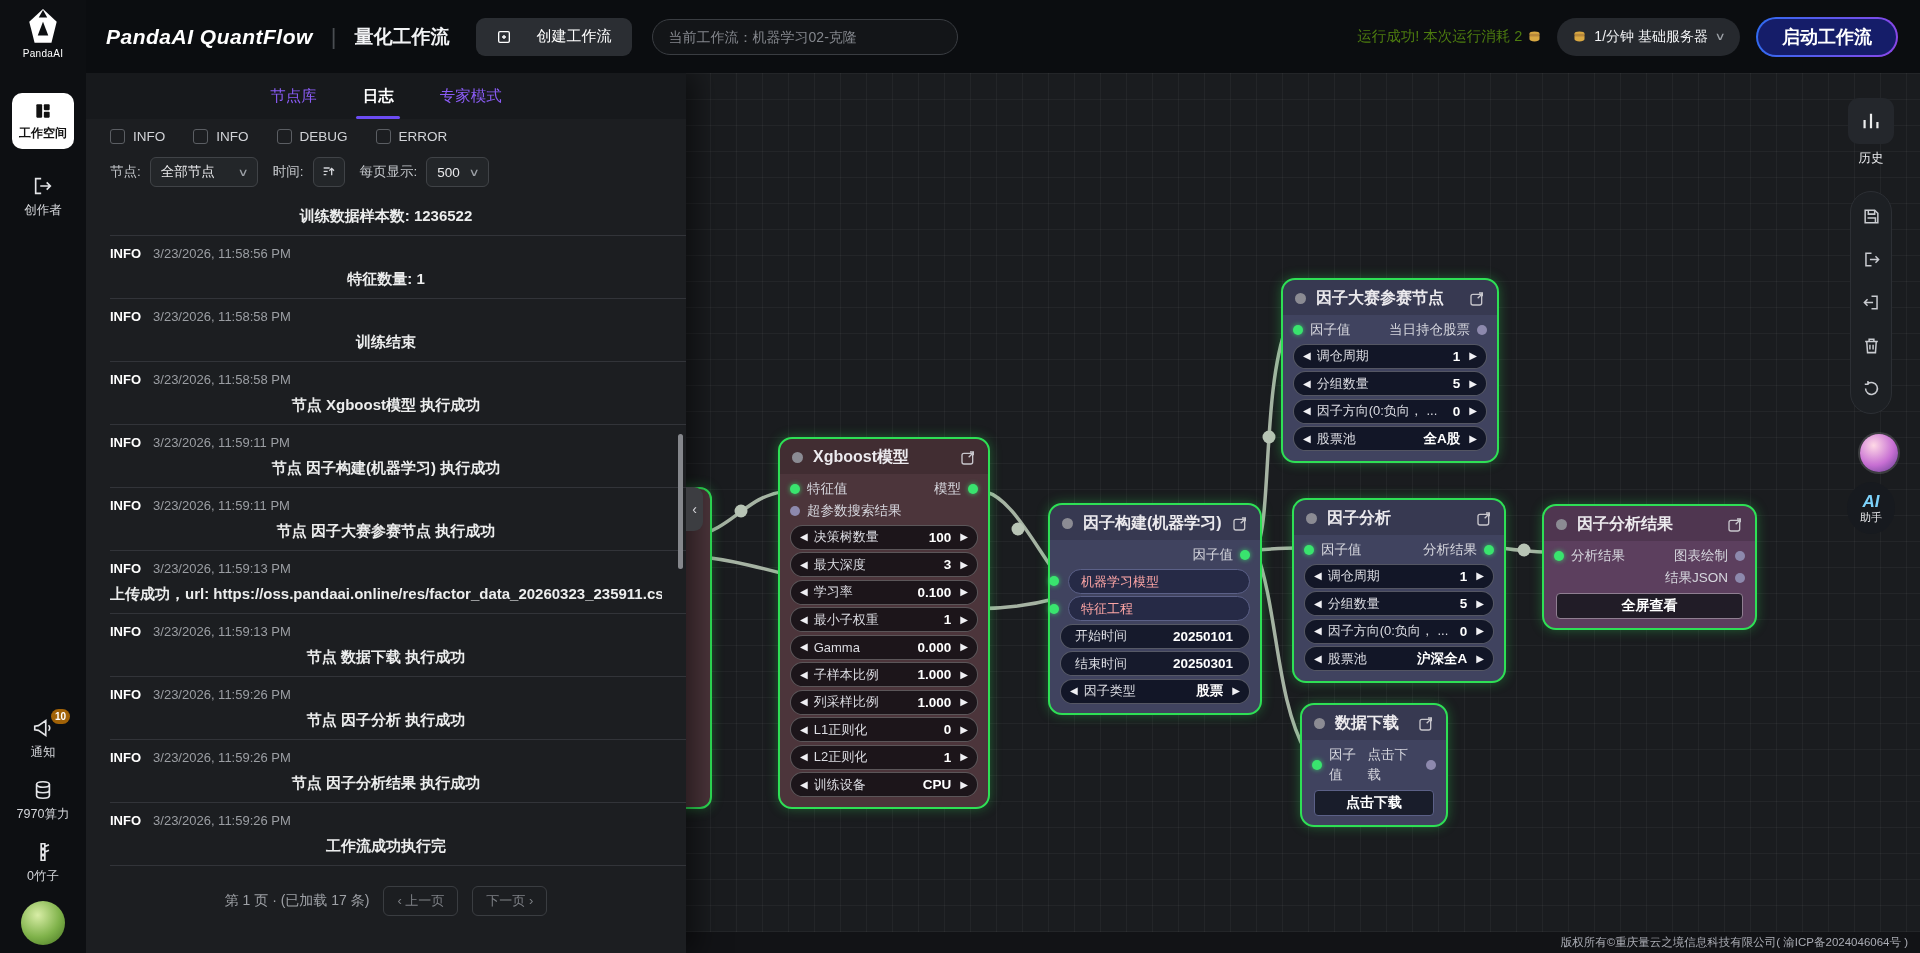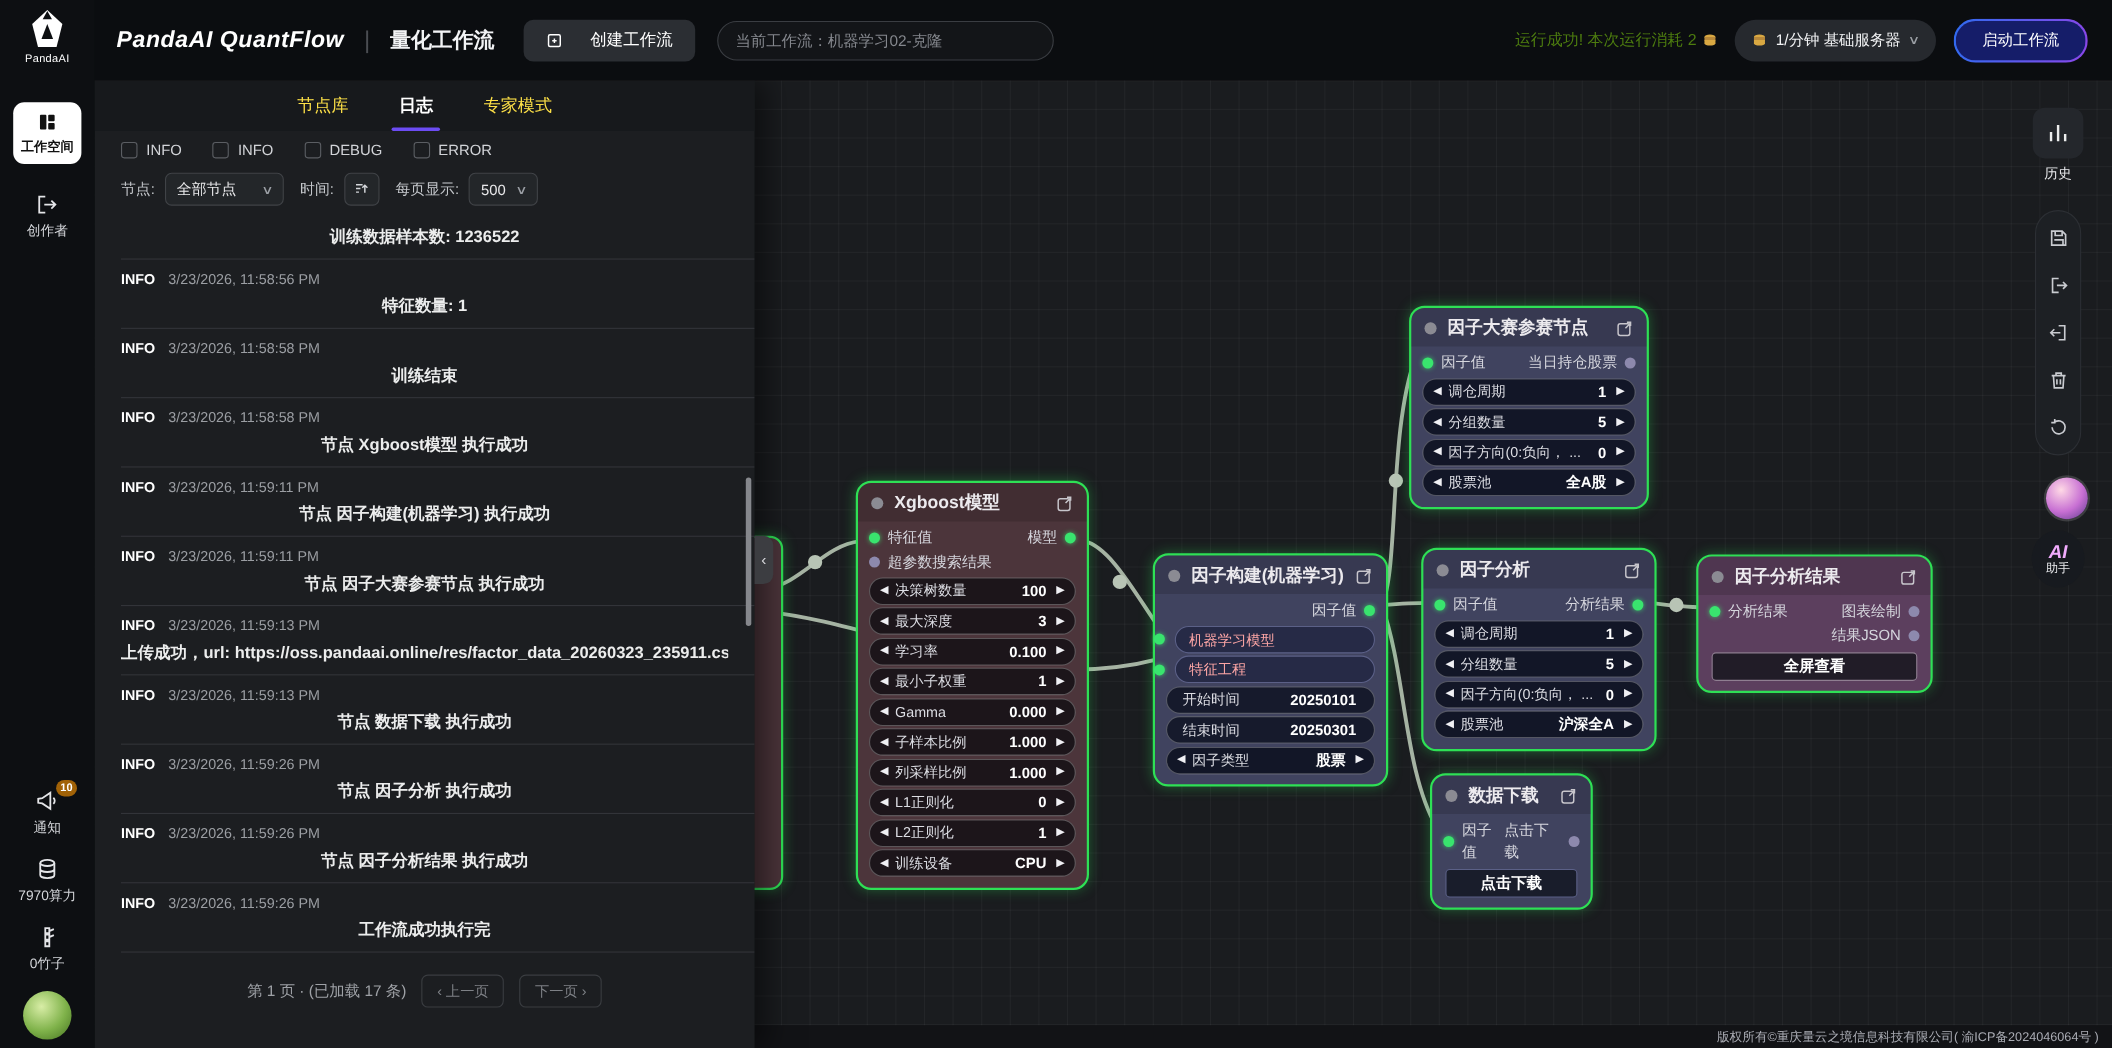--- a/index.html
+++ b/index.html
@@ -17,21 +17,21 @@
     display:flex; align-items:center; gap:25px; padding:0 20px; font-size:15px; color:#fff; cursor:pointer;text-align:right; }
   .create-btn svg { stroke:#fff; }
   .wf-input { margin-left:20px; width:306px; height:36px; border:1px solid #3a3d42; border-radius:18px;
     background:#131518; color:#84878d; font-size:14px; line-height:34px; padding:0 16px; }
   .hdr-right { margin-left:auto; display:flex; align-items:center; gap:16px; }
   .status-text { font-size:14.5px; color:#4d7c0f; display:flex; align-items:center; gap:6px; }
   .coin { display:inline-block; width:13px; height:14px; }
   .server-pill { height:38px; border-radius:19px; background:#26292e; display:flex; align-items:center;
     gap:8px; padding:0 16px; font-size:14px; color:#f2f3f5; cursor:pointer; }
   .chev { color:#9ca0a6; font-size:11px; transform:scaleX(1.4); }
-  .start-btn { height:40px; padding:0 24px; border-radius:20px; color:#fff; font-size:14px; font-weight:normal;
+  .start-btn { height:40px; padding:0 24px; border-radius:20px; color:#fff; font-size:18px; font-weight:bold;
     display:flex; align-items:center; background:linear-gradient(#151d69,#151d69) padding-box,
     linear-gradient(100deg,#2f6bf0,#8a46e8) border-box; border:2px solid transparent; cursor:pointer; }
 
   
   .sidebar { position:absolute; left:0; top:0; width:86px; height:953px; background:#0d0f12;
     z-index:30; display:flex; flex-direction:column; align-items:center; }
   .logo-block { margin-top:8px; display:flex; flex-direction:column; align-items:center; }
   .logo-block .logo-label { font-size:10px; color:#fff; margin-top:2px; letter-spacing:.3px; }
   .ws-card { margin-top:34px; width:62px; height:56px; background:#fff; border-radius:10px;
     display:flex; flex-direction:column; align-items:center; justify-content:center; gap:4px; cursor:pointer; }
@@ -89,21 +89,21 @@
     justify-content:center; cursor:pointer; }
   .indigo .node-btn { background:#191d2b; border-color:#5b6087; }
   .sliver { position:absolute; z-index:2; background:#4c353b; border:2px solid #2ee055; border-radius:12px;
     box-shadow:0 0 12px rgba(46,224,85,.35); }
   .sliver .pdot { position:absolute; left:3px; }
 
   
   .log-panel { position:absolute; left:86px; top:73px; width:600px; height:880px; background:#1c1e21;
     z-index:10; box-shadow:10px 0 26px rgba(0,0,0,.5); display:flex; flex-direction:column; }
   .tabs { height:46px; background:#17191c; display:flex; align-items:center; justify-content:center; gap:42px; }
-  .tab { font-size:15.5px; color:#fde047; cursor:pointer; position:relative; padding:12px 2px; }
+  .tab { font-size:15.5px; color:#8b5cf6; cursor:pointer; position:relative; padding:12px 2px; }
   .tab.active { color:#fff; font-weight:bold; }
   .tab.active::after { content:""; position:absolute; left:50%; transform:translateX(-50%); bottom:0;
     width:44px; height:3px; border-radius:2px; background:#6c4cf3; }
   .levels { display:flex; align-items:center; gap:28px; padding:10px 0 4px 24px; }
   .lvl { display:flex; align-items:center; gap:8px; font-size:13.5px; color:#d2d4d8; cursor:pointer; }
   .cbox { width:15px; height:15px; border:1.5px solid #5b5e63; border-radius:3px; background:transparent; }
   .filters { display:flex; align-items:center; gap:9px; padding:9px 0 10px 24px; font-size:13.5px; color:#c3c6ca; }
   .select { height:30px; background:#232629; border:1px solid #404347; border-radius:6px; color:#e8e8ea;
     display:flex; align-items:center; gap:10px; padding:0 10px; cursor:pointer; }
   .select.node-sel { width:108px; justify-content:space-between; }
@@ -130,21 +130,21 @@
     align-items:center; justify-content:center; cursor:pointer; }
   .hist-label { margin-top:6px; font-size:12.5px; color:#e8e9ec; }
   .tool-pill { margin-top:24px; width:42px; border-radius:21px; background:#1d2024; border:1px solid #2c2f34;
     display:flex; flex-direction:column; align-items:center; gap:24px; padding:15px 0; }
   .tool-ic { display:flex; cursor:pointer; }
   .ai-avatar { margin-top:20px; width:38px; height:38px; border-radius:50%; align-self:flex-end; margin-right:2px;
     background:radial-gradient(circle at 36% 30%, #ffd9e6, #c76fd3 55%, #5a3a8a); cursor:pointer;
     box-shadow:0 0 0 2px rgba(255,255,255,.15); }
   .ai-btn { margin-top:10px; width:48px; height:52px; border-radius:50%; background:#171a1f;
     display:flex; flex-direction:column; align-items:center; justify-content:center; cursor:pointer; }
-  .ai-txt { color:#f0abfc; font-size:17px; font-weight:bold; font-style:italic; line-height:18px; }
+  .ai-txt { color:#7dd3fc; font-size:17px; font-weight:bold; font-style:italic; line-height:18px; }
   .ai-sub { color:#e8e9ec; font-size:11px; line-height:13px; }
 
   
   .footer { position:absolute; left:86px; right:0; bottom:0; height:21px; background:#121316; z-index:4;
     display:flex; align-items:center; justify-content:flex-end; padding-right:12px; }
   .footer span { font-size:11.5px; color:#aaacb4; }
 
   svg.ic { display:block; }
 </style>
 </head>

